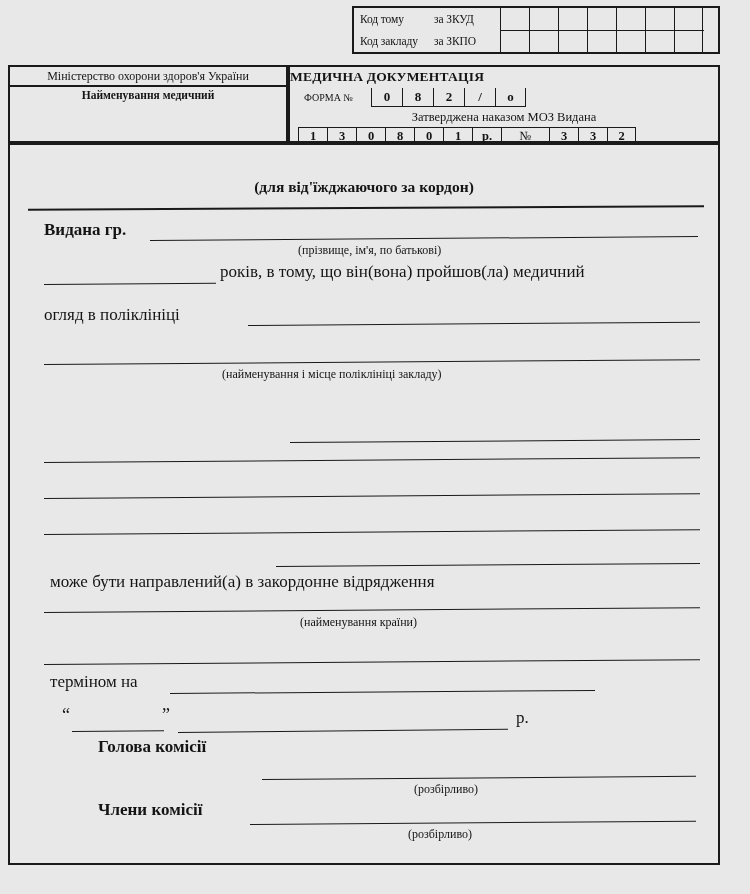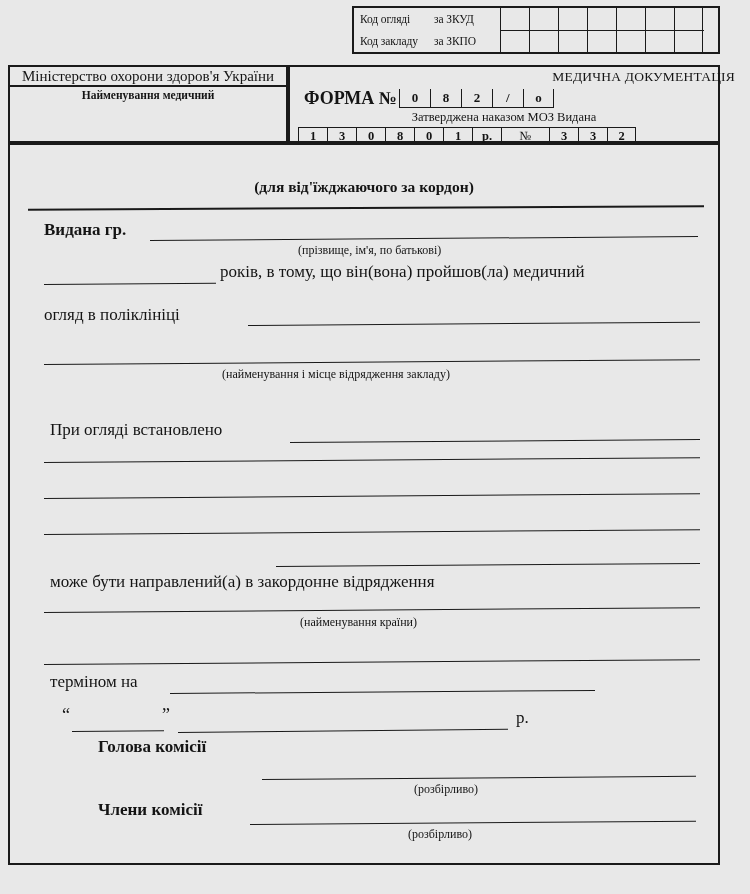--- a/index.html
+++ b/index.html
@@ -87,21 +87,21 @@
     height: 78px;
   }
   #ministry-title {
     position: absolute;
     left: 0; top: 0;
     width: 100%;
     height: 20px;
     border-bottom: 2px solid #1a1a1a;
     box-sizing: border-box;
     text-align: center;
-    font-size: 15px;
+    font-size: 12px;
     line-height: 18px;
     white-space: nowrap;
   }
   #institution-label {
     position: absolute;
     left: 0; top: 22px;
     width: 100%;
     text-align: center;
     font-size: 11.5px;
     font-weight: bold;
@@ -112,42 +112,41 @@
     left: 288px;
     top: 65px;
     width: 432px;
     height: 78px;
     border-left: 2px solid #1a1a1a;
   }
   #doc-title {
     position: absolute;
     left: 0; top: 2px;
     width: 100%;
-    text-align: right;
+    text-align: left;
     font-size: 13.5px;
-    font-weight: normal;
+    font-weight: bold;
     letter-spacing: 0.2px;
-    padding-left: 17px;
   }
   #form-row {
     position: absolute;
     left: 0;
     top: 21px;
     width: 100%;
     display: flex;
     align-items: center;
     justify-content: flex-start;
     padding-left: 14px;
     box-sizing: border-box;
   }
   #form-label {
-    font-size: 18px;
-    font-weight: bold;
-    white-space: nowrap;
-    margin-right: 2px;
+    font-size: 10px;
+    font-weight: normal;
+    white-space: nowrap;
+    margin-right: 18px;
   }
   .form-cells { display: flex; }
   .form-cells .fcell {
     width: 31px;
     height: 19px;
     border-left: 1.5px solid #1a1a1a;
     border-bottom: 1.5px solid #1a1a1a;
     box-sizing: border-box;
     text-align: center;
     font-size: 13px;
@@ -263,21 +262,21 @@
   }
 </style>
 </head>
 <body>
 
 <div class="page">
 
   <div class="box" id="code-block">
     <div class="code-row r1">
       <div class="code-label">
-        <span class="lbl-a">Код огляді</span><span>за ЗКУД</span>
+        <span class="lbl-a">Код тому</span><span>за ЗКУД</span>
       </div>
       <div class="code-cells">
         <div class="cell"></div>
         <div class="cell"></div>
         <div class="cell"></div>
         <div class="cell"></div>
         <div class="cell"></div>
         <div class="cell"></div>
         <div class="cell"></div>
       </div>
@@ -343,23 +342,22 @@
     <div class="row" style="left:34px; top:75px;font-weight:bold;">Видана гр.</div>
     <div class="rule tilt" style="left:140px; top:95px; width:548px;"></div>
     <div class="caption" style="left:288px; top:98px;">(прізвище, ім'я, по батькові)</div>
 
     <div class="rule tilt" style="left:34px; top:139px; width:172px;"></div>
     <div class="row" style="left:210px; top:117px;">років, в тому, що він(вона) пройшов(ла) медичний</div>
 
     <div class="row" style="left:34px; top:160px;">огляд в поліклініці</div>
     <div class="rule tilt" style="left:238px; top:180px; width:452px;"></div>
     <div class="rule tilt" style="left:34px; top:219px; width:656px;"></div>
-    <div class="caption" style="left:212px; top:222px;">(найменування і місце відрядження закладу)</div>
-
-    <div class="row" style="left:40px; top:275px;">При огляді встановлено</div>
+    <div class="caption" style="left:212px; top:222px;">(найменування і місце поліклініці закладу)</div>
+
     <div class="rule tilt" style="left:280px; top:297px; width:410px;"></div>
     <div class="rule tilt" style="left:34px; top:317px; width:656px;"></div>
     <div class="rule tilt" style="left:34px; top:353px; width:656px;"></div>
     <div class="rule tilt" style="left:34px; top:389px; width:656px;"></div>
 
     <div class="rule tilt" style="left:266px; top:421px; width:424px;"></div>
     <div class="row" style="left:40px; top:427px;">може бути направлений(а) в закордонне відрядження</div>
     <div class="rule tilt" style="left:34px; top:467px; width:656px;"></div>
     <div class="caption" style="left:290px; top:470px;">(найменування країни)</div>
 

